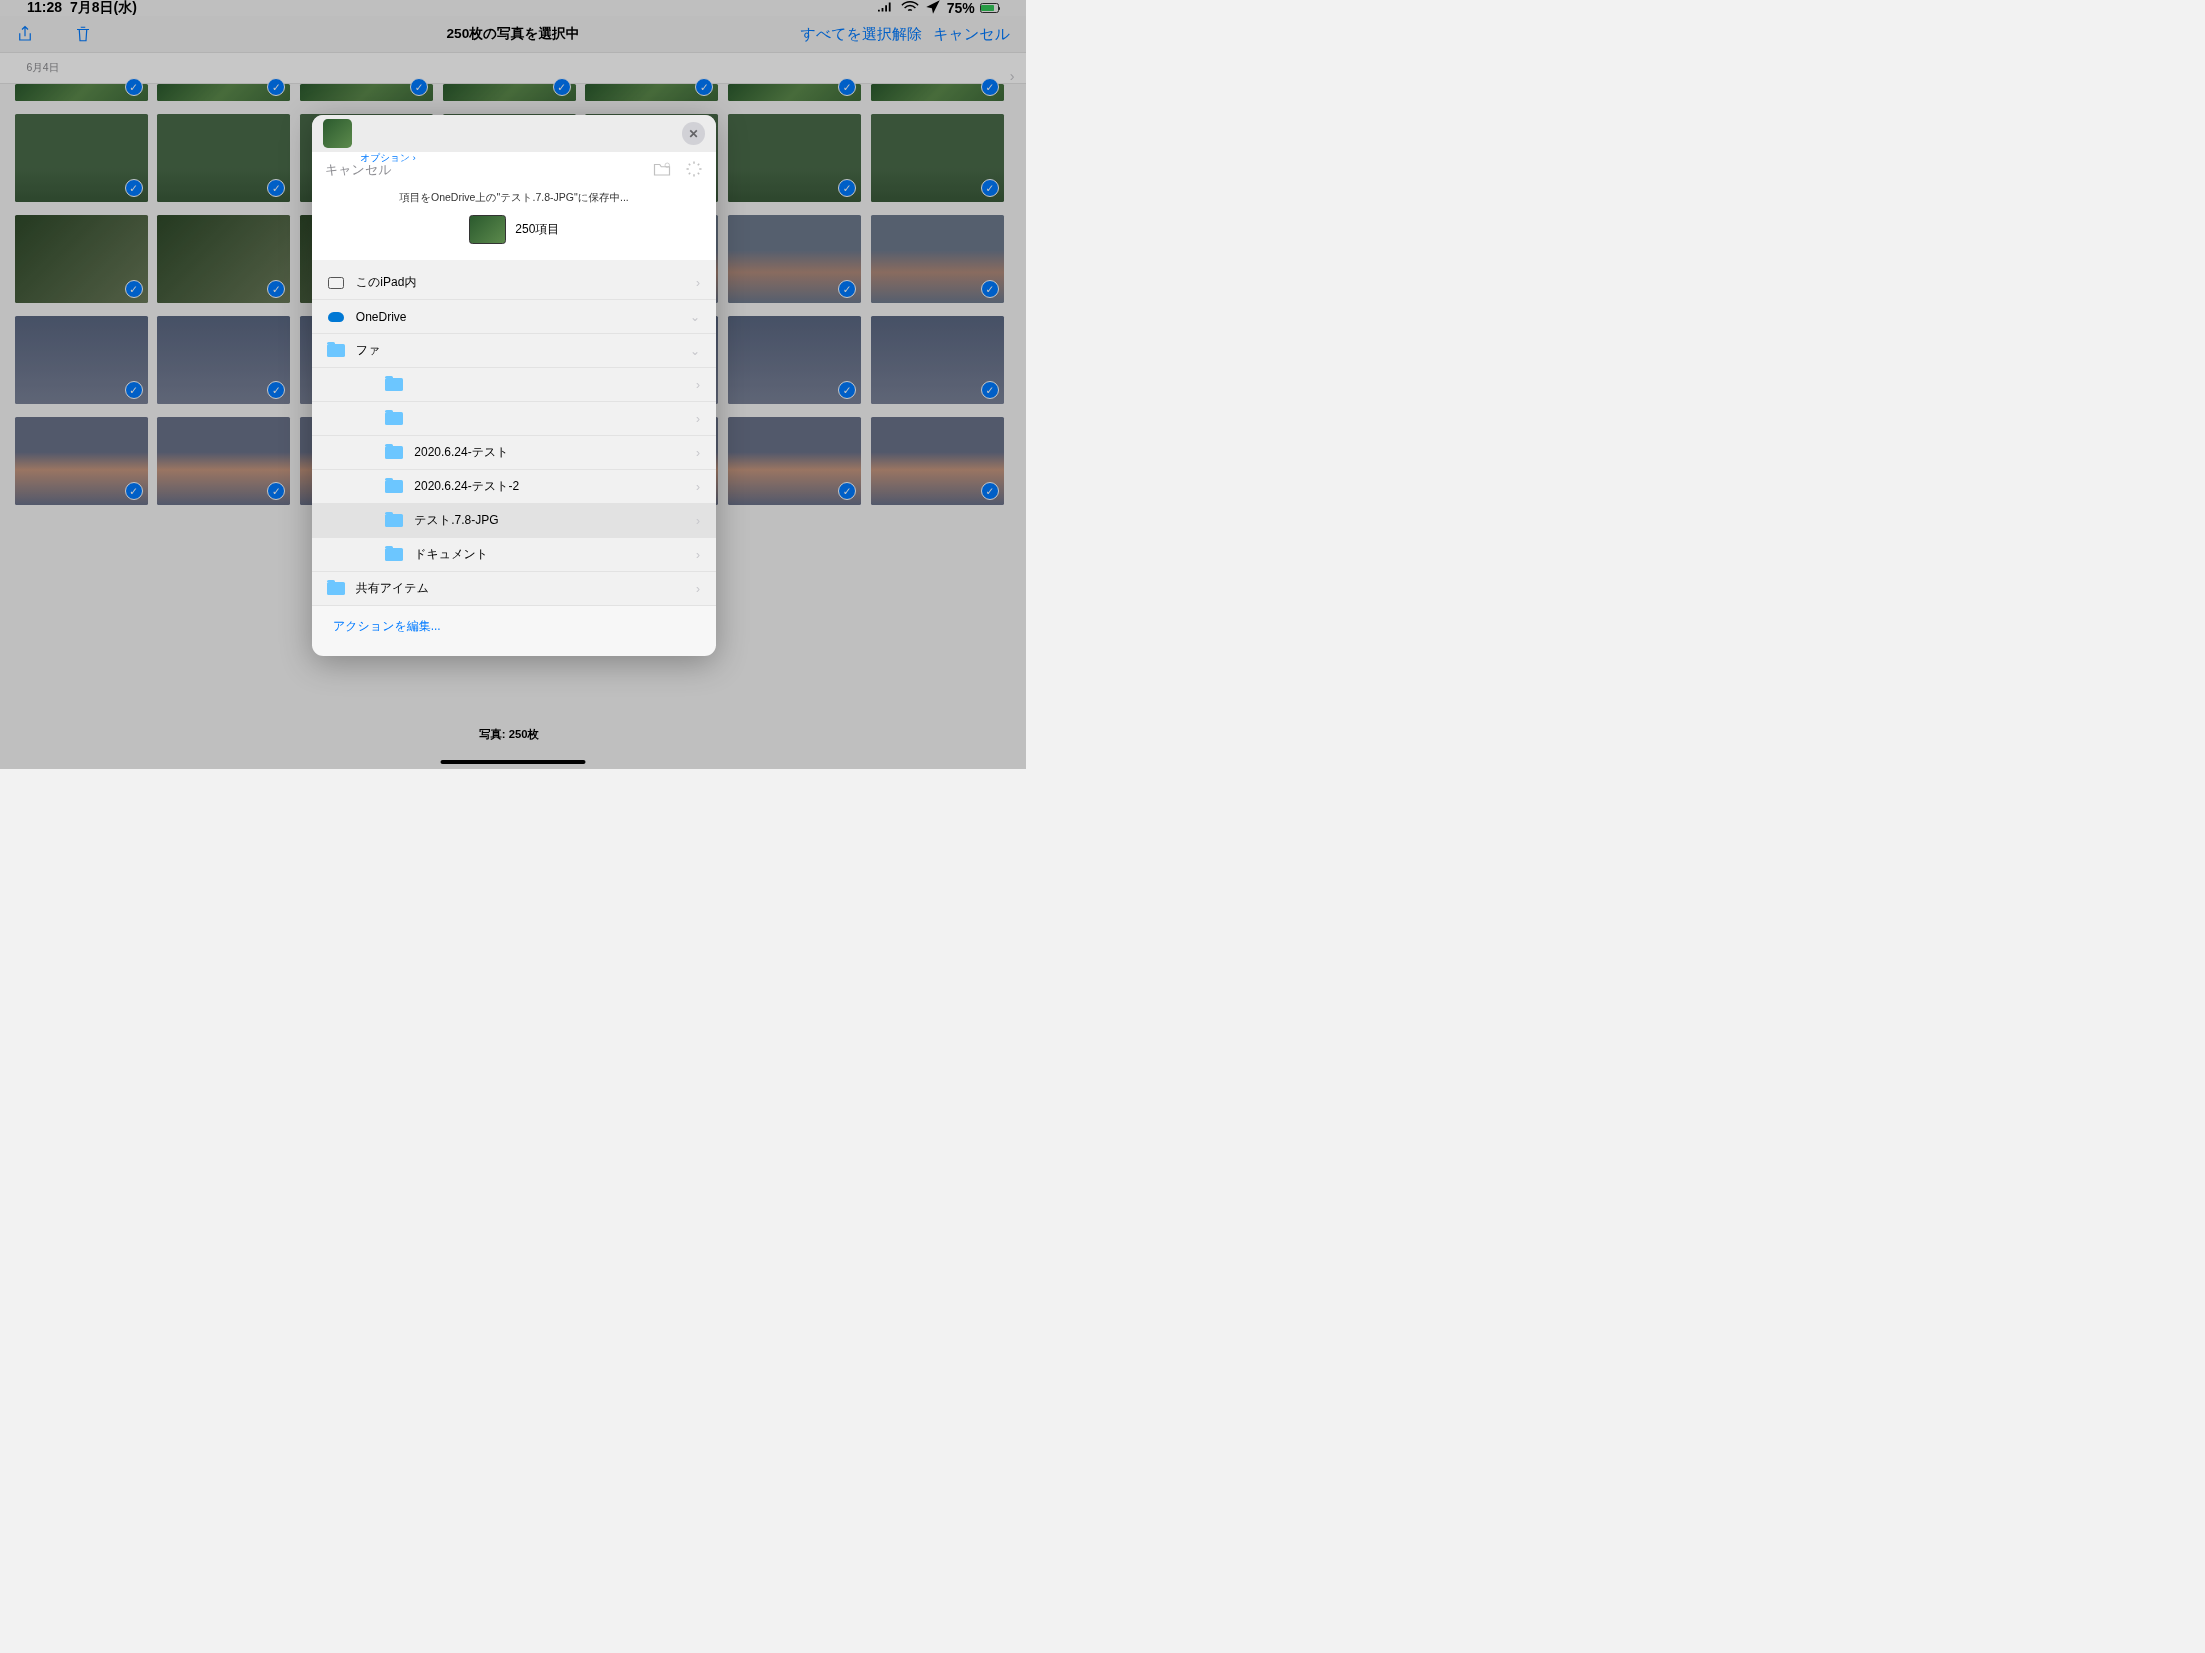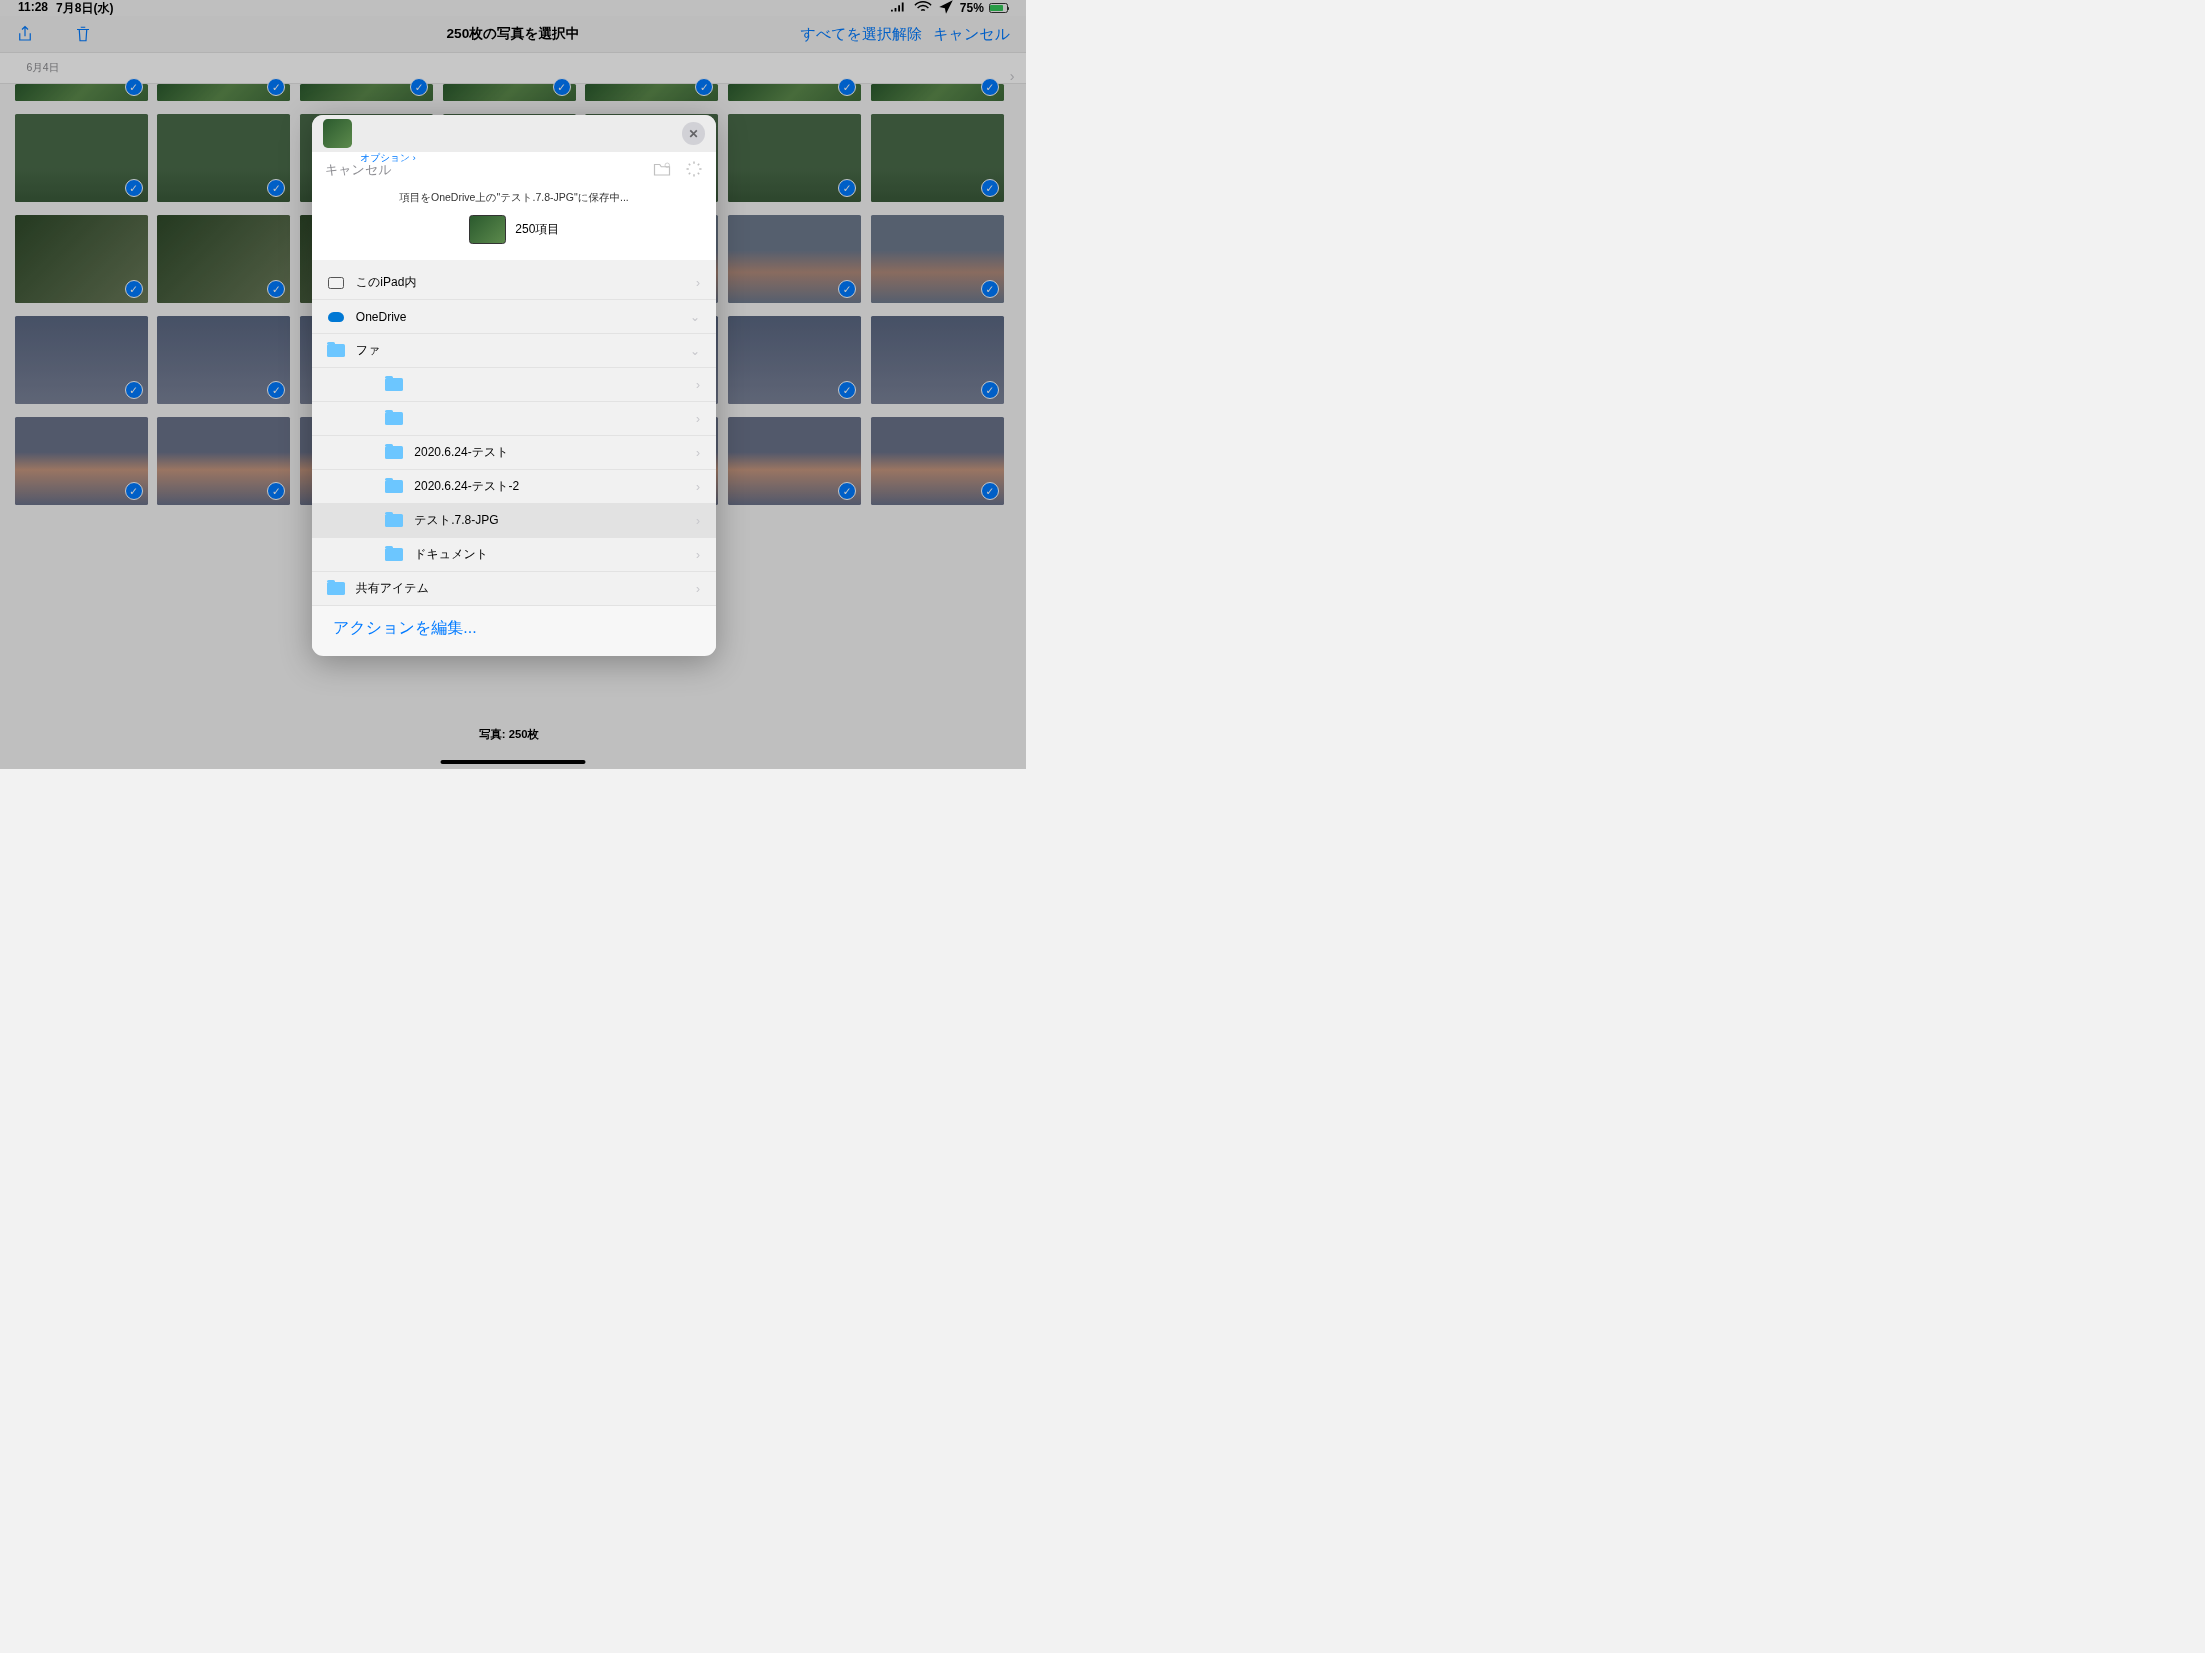--- a/index.html
+++ b/index.html
@@ -1,21 +1,21 @@
 <!DOCTYPE html>
 <html style="font-size:13px"><head>
 <meta charset="utf-8">
 <style>
 * { margin: 0; padding: 0; box-sizing: border-box; font-family: -apple-system, "Hiragino Sans", sans-serif; }
 html, body { width: 100%; height: 100%; background: #f2f2f2; overflow: hidden; }
 
 .root { width: 1026px; height: 769px; position: relative; background: #f5f5f5; }
 
 
-.status-bar { height: 16px; display: flex; align-items: center; padding: 0 18px; font-size: 12px; font-weight: 600; }
+.status-bar { height: 16px; display: flex; align-items: center; padding: 0 27px; font-size: 14px; font-weight: 600; }
 .status-bar .left { display: flex; gap: 8px; }
 .status-bar .right { margin-left: auto; display: flex; align-items: center; gap: 4.8px; }
 .battery { width: 19.4px; height: 9.7px; border: 0.8px solid #333; border-radius: 2.4px; position: relative; }
 .battery::after { content: ""; position: absolute; right: -2.4px; top: 2.4px; width: 1.6px; height: 3.2px; background: #333; border-radius: 0 0.8px 0.8px 0; }
 .battery-fill { position: absolute; left: 0.8px; top: 0.8px; bottom: 0.8px; width: 75%; background: #34c759; border-radius: 0.8px; }
 
 
 .nav { height: 36px; display: flex; align-items: center; padding: 0 16px; background: #f2f2f2; }
 .nav .icons-left { display: flex; gap: 40px; }
 .nav .icon { width: 18px; height: 18px; color: #007aff; display: flex; align-items: center; justify-content: center; }
@@ -69,21 +69,21 @@
 .loc-row.sel { background: #e2e2e2; }
 .loc-row .ic { width: 18px; margin-right: 11.3px; display: flex; justify-content: center; }
 .loc-row .folder { width: 18px; height: 13px; background: #6cc6ff; border-radius: 1.6px; position: relative; }
 .loc-row .folder::before { content: ""; position: absolute; top: -2.4px; left: 0; width: 8px; height: 2.4px; background: #6cc6ff; border-radius: 1.6px 1.6px 0 0; }
 .loc-row .chev { margin-left: auto; color: #c7c7cc; font-size: 12px; }
 .loc-row.indent1 { }
 .loc-row.indent2 { padding-left: 73px; }
 .ipad-ic { width: 16px; height: 12px; border: 1.6px solid #555; border-radius: 2.4px; }
 .od-ic { width: 16px; height: 10.5px; background: #0078d4; border-radius: 6.5px 6.5px 4.8px 4.8px; }
 
-.edit-actions { padding: 11.3px 21px; font-size: 16px; color: #007aff; background: #f7f7f7; }
+.edit-actions { padding: 11.3px 21px; font-size: 12px; color: #007aff; background: #f7f7f7; }
 .alert { position: absolute; left: 415px; top: 332px; width: 199px; background: #f2f2f2; border-radius: 11.3px; box-shadow: 0 3.2px 16px rgba(0,0,0,0.15); overflow: hidden; text-align: center; }
 .alert .at { font-size: 12px; font-weight: 700; padding: 13px 13px 3.2px; }
 .alert .am { font-size: 9.7px; color: #333; padding: 0 16px 13px; line-height: 1.4; }
 .alert .ab { border-top: 0.8px solid #d8d8d8; padding: 9px 0; font-size: 13px; color: #007aff; font-weight: 500; }
 
 .home-ind { position: absolute; left: 50%; bottom: 4.8px; transform: translateX(-50%); width: 145px; height: 4px; background: #000; border-radius: 2.4px; }
 
 svg { width: 18px; height: 18px; fill: none; stroke: currentColor; stroke-width: 1.6; }
 </style>
 </head>

